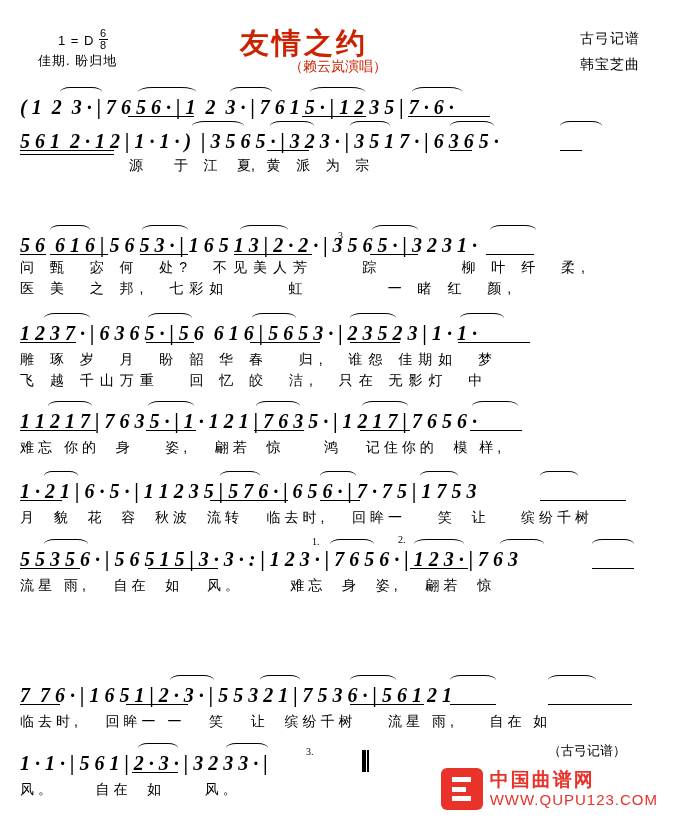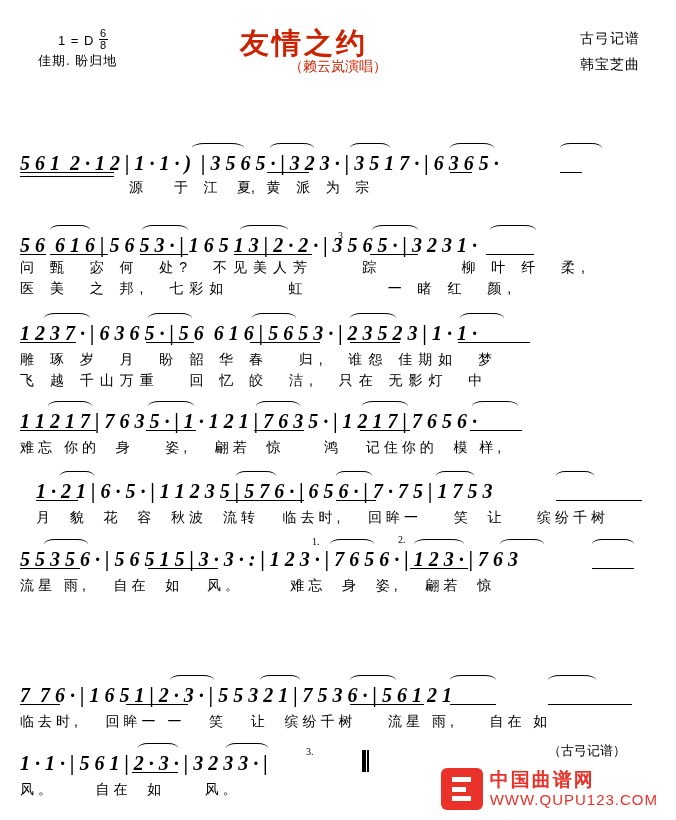--- a/index.html
+++ b/index.html
@@ -82,22 +82,37 @@
         <span>8</span>
       </span>
     </div>
     <div class="subtitle-left">佳期. 盼归地</div>
     <div class="title">友情之约</div>
     <div class="singer">（赖云岚演唱）</div>
     <div class="credit1">古弓记谱</div>
     <div class="credit2">韩宝芝曲</div>
   </div>
 
-
-  <div class="sys" style="top:152px;">
+  <div class="sys" style="top:96px;">
+    <div class="slurs">
+      <div class="slur" style="left:40px;top:2px;width:42px;"></div>
+      <div class="slur" style="left:118px;top:2px;width:58px;"></div>
+      <div class="slur" style="left:210px;top:2px;width:42px;"></div>
+      <div class="slur" style="left:290px;top:2px;width:55px;"></div>
+      <div class="slur" style="left:392px;top:2px;width:50px;"></div>
+    </div>
+    <div class="notes">( 1  2  3 · | 7 6 5 6 · | 1  2  3 · | 7 6 1 5 · | 1 2 3 5 | 7 · 6 ·</div>
+    <div class="underlines" style="top:20px;">
+      <div class="ul" style="left:108px;top:0;width:66px;"></div>
+      <div class="ul" style="left:282px;top:0;width:64px;"></div>
+      <div class="ul" style="left:388px;top:0;width:82px;"></div>
+    </div>
+  </div>
+
+  <div class="sys" style="top:130px;">
     <div class="slurs">
       <div class="slur" style="left:172px;top:2px;width:52px;"></div>
       <div class="slur" style="left:250px;top:2px;width:44px;"></div>
       <div class="slur" style="left:330px;top:2px;width:40px;"></div>
       <div class="slur" style="left:430px;top:2px;width:44px;"></div>
       <div class="slur" style="left:540px;top:2px;width:42px;"></div>
     </div>
     <div class="notes">5 6 1  2 · 1 2 | 1 · 1 · )  | 3 5 6 5 · | 3 2 3 · | 3 5 1 7 · | 6 3 6 5 ·</div>
     <div class="underlines" style="top:20px;">
       <div class="ul" style="left:0px;top:0;width:94px;"></div>
@@ -163,21 +178,21 @@
     <div class="underlines" style="top:20px;">
       <div class="ul" style="left:0px;top:0;width:76px;"></div>
       <div class="ul" style="left:126px;top:0;width:50px;"></div>
       <div class="ul" style="left:234px;top:0;width:50px;"></div>
       <div class="ul" style="left:340px;top:0;width:50px;"></div>
       <div class="ul" style="left:450px;top:0;width:52px;"></div>
     </div>
     <div class="lyr" style="margin-top:4px;letter-spacing:4px;">难忘 你的  身    姿,   翩若  惊     鸿   记住你的  模 样,</div>
   </div>
 
-  <div class="sys" style="top:480px;margin-left:16px;">
+  <div class="sys" style="top:480px;">
     <div class="slurs">
       <div class="slur" style="left:24px;top:2px;width:34px;"></div>
       <div class="slur" style="left:200px;top:2px;width:40px;"></div>
       <div class="slur" style="left:300px;top:2px;width:36px;"></div>
       <div class="slur" style="left:400px;top:2px;width:38px;"></div>
       <div class="slur" style="left:520px;top:2px;width:38px;"></div>
     </div>
     <div class="notes">1 · 2 1 | 6 · 5 · | 1 1 2 3 5 | 5 7 6 · | 6 5 6 · | 7 · 7 5 | 1 7 5 3</div>
     <div class="underlines" style="top:20px;">
       <div class="ul" style="left:0px;top:0;width:42px;"></div>

